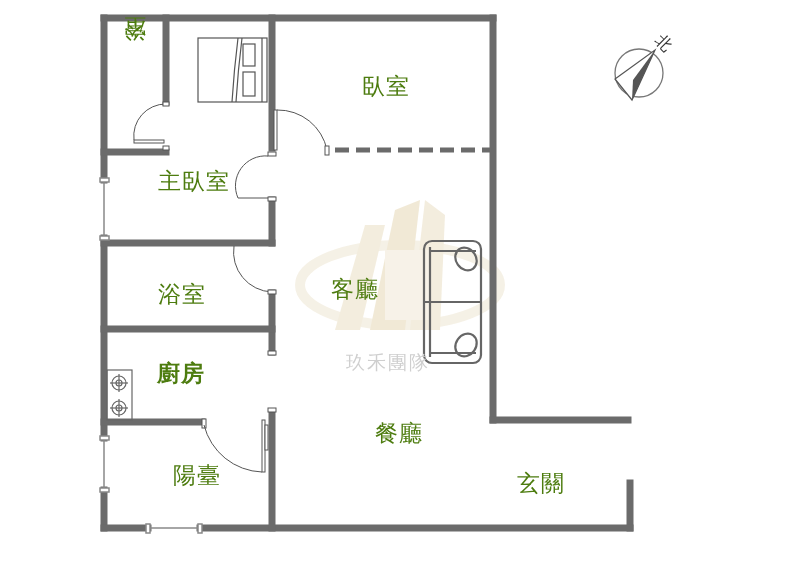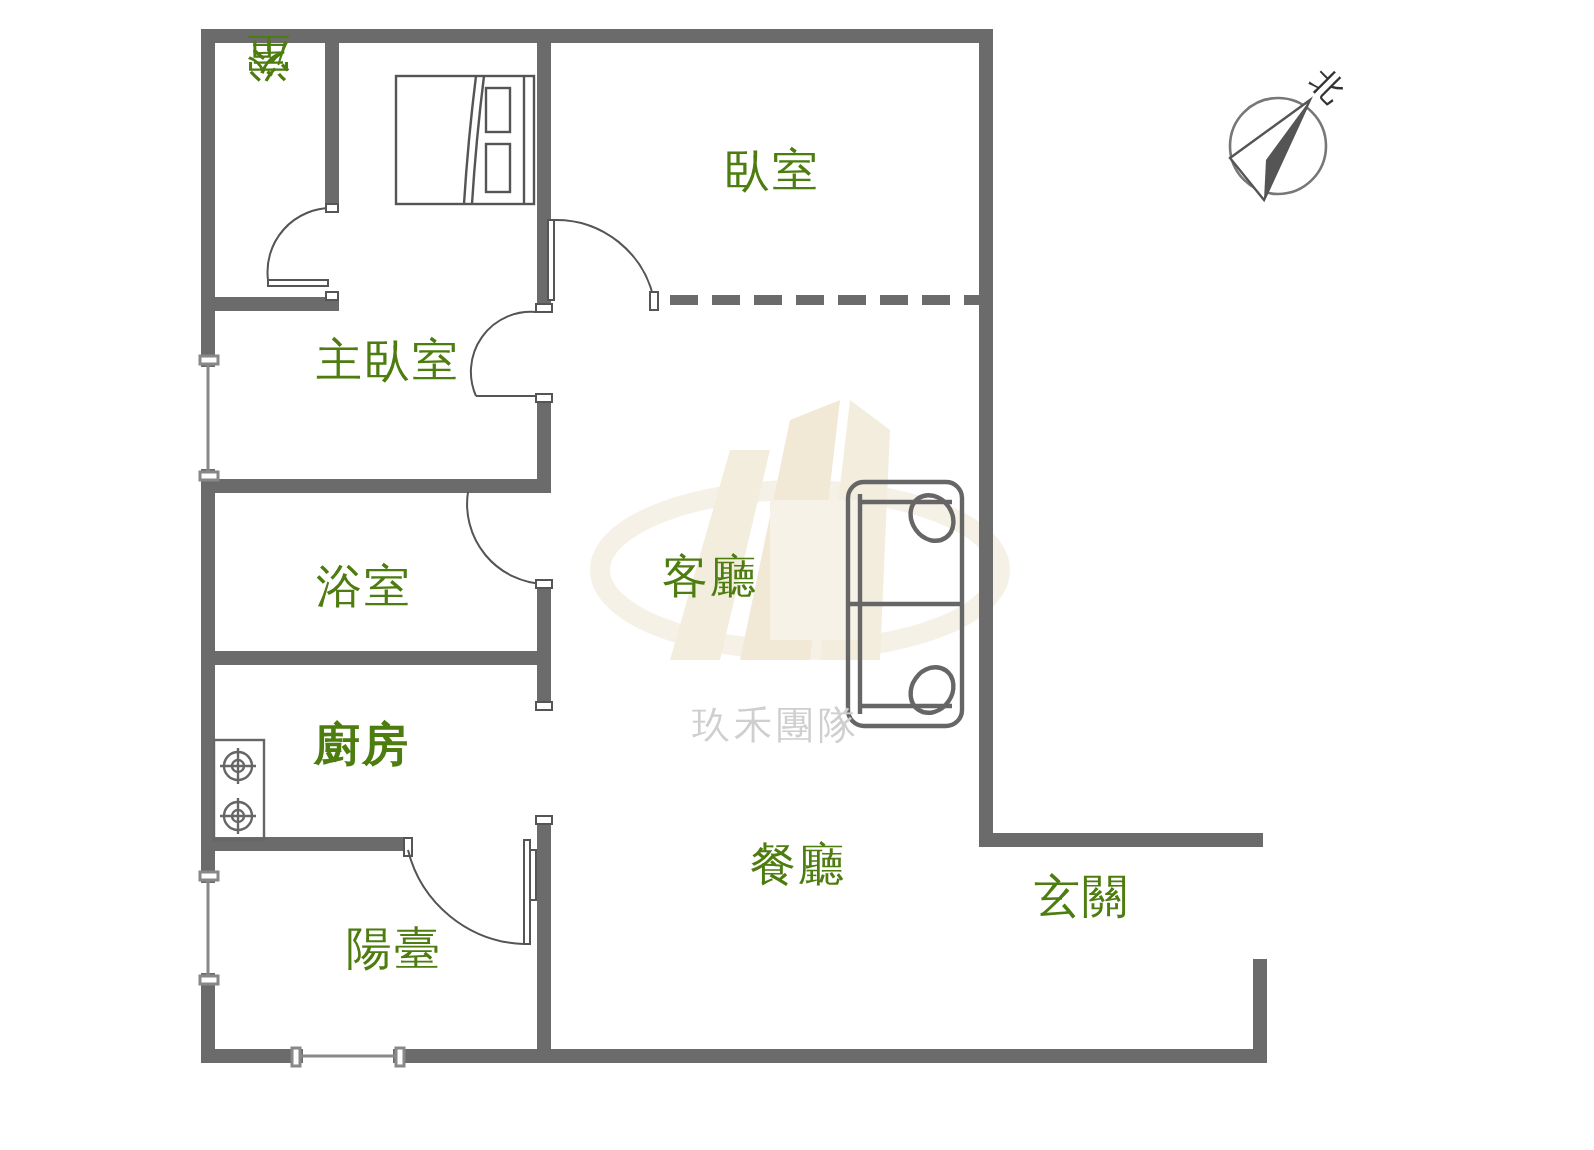--- a/index.html
+++ b/index.html
@@ -140,17 +140,17 @@
 </svg>
 
 <div class="label vertical" style="left:124px; top:55px; transform: rotate(180deg); writing-mode: vertical-lr;">浴室</div>
 <div class="label" style="left:362px; top:75px;">臥室</div>
 <div class="label" style="left:158px; top:170px;text-align:center;">主臥室</div>
 <div class="label" style="left:158px; top:283px;">浴室</div>
 <div class="label" style="left:331px; top:278px;">客廳</div>
 <div class="label" style="left:157px; top:362px;font-weight:bold;">廚房</div>
 <div class="label" style="left:150px; top:464px;margin-left:23px;">陽臺</div>
 <div class="label" style="left:333px; top:422px;margin-left:42px;">餐廳</div>
-<div class="label" style="left:517px; top:438px;text-align:center;">玄關</div>
+<div class="label" style="left:517px; top:472px;text-align:center;">玄關</div>
 
 <div class="watermark-text" style="left:346px; top:350px;">玖禾團隊</div>
 
 <div class="compass-label" style="left:655px; top:33px;">北</div>
 
 </body></html>

